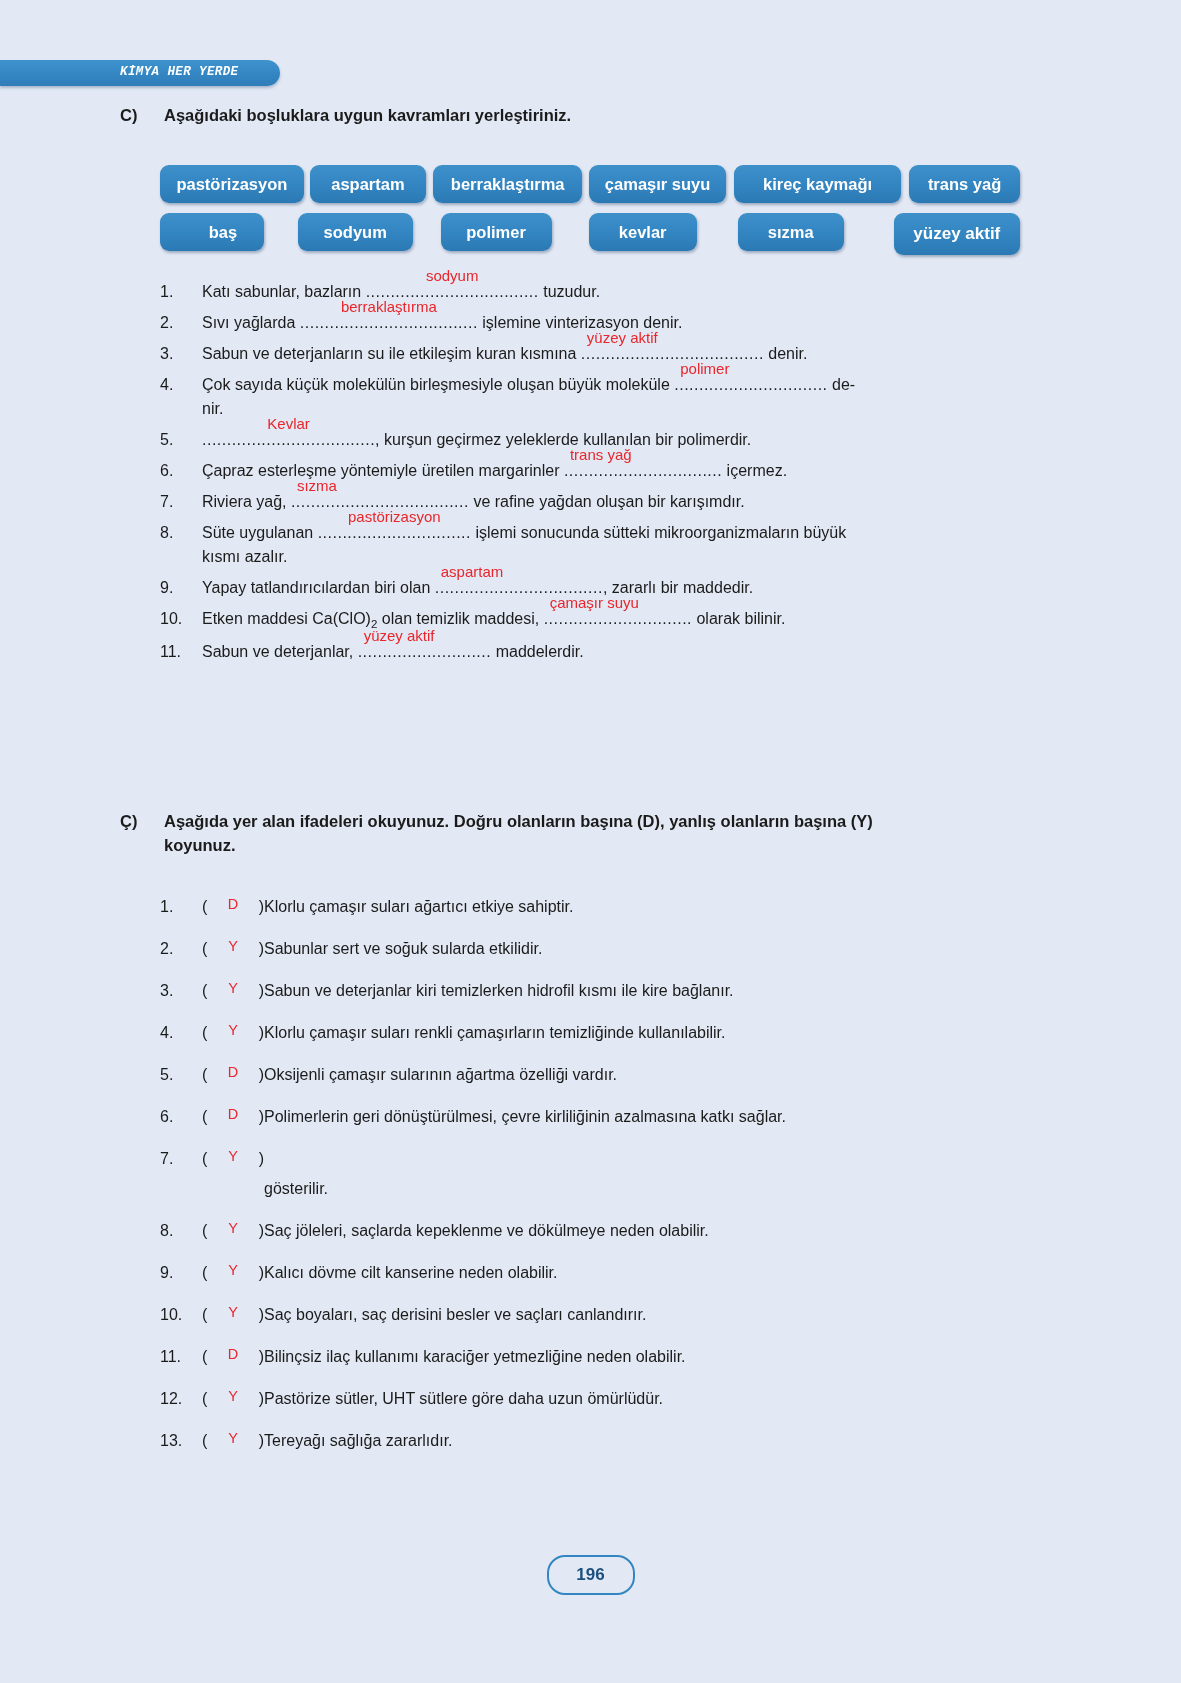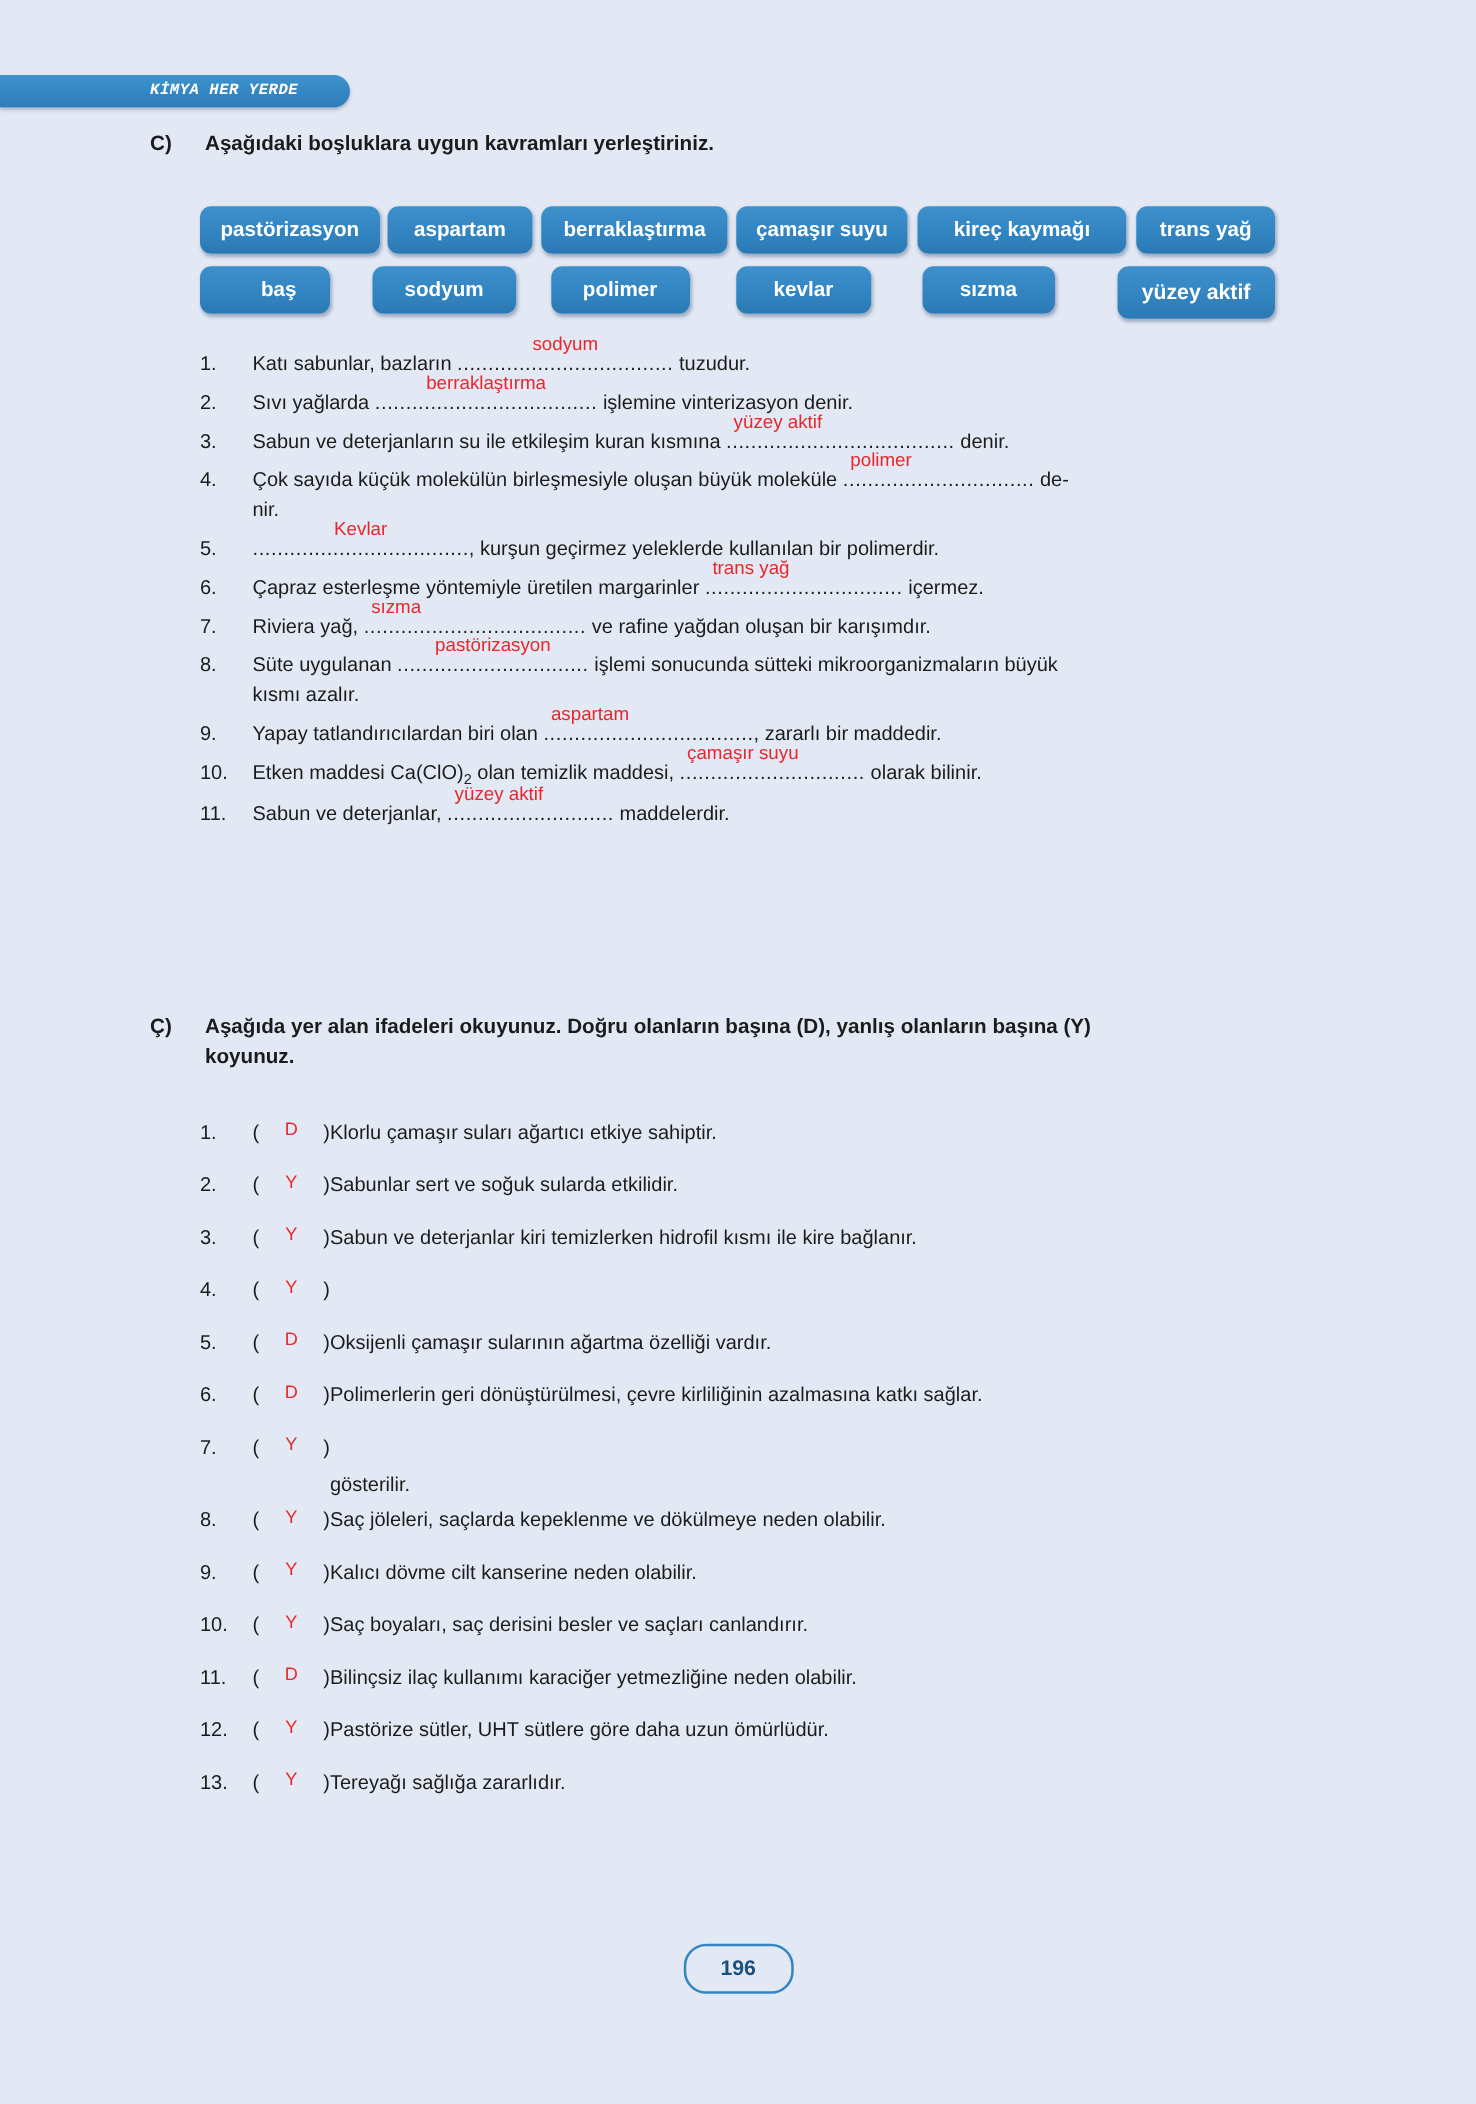--- a/index.html
+++ b/index.html
@@ -177,21 +177,21 @@
     color: #e8262b;
     font-size: 14.5px;
   }
   .tf-text {
     flex: 1 1 auto;
     text-align: justify;
   }
   .tf-cont {
     margin-left: 104px;
     margin-top: -12px;
-    margin-bottom: 4px;
+    margin-bottom: 18px;
     line-height: 1.5;
   }
 
   
   .pagenum {
     position: absolute;
     left: 50%;
     transform: translateX(-50%);
     bottom: 88px;
     width: 84px;
@@ -337,20 +337,21 @@
       <span class="tf-text">Sabun ve deterjanlar kiri temizlerken hidrofil kısmı ile kire bağlanır.</span>
     </div>
 
     <div class="tf-item">
       <span class="tf-num">4.</span>
       <span class="tf-paren">
           <span class="lp">(</span>
           <span class="mark">Y</span>
           <span class="rp">)</span>
         </span>
+      <span class="tf-text">Klorlu çamaşır suları renkli çamaşırların temizliğinde kullanılabilir.</span>
     </div>
 
     <div class="tf-item">
       <span class="tf-num">5.</span>
       <span class="tf-paren">
           <span class="lp">(</span>
           <span class="mark">D</span>
           <span class="rp">)</span>
         </span>
       <span class="tf-text">Oksijenli çamaşır sularının ağartma özelliği vardır.</span>

